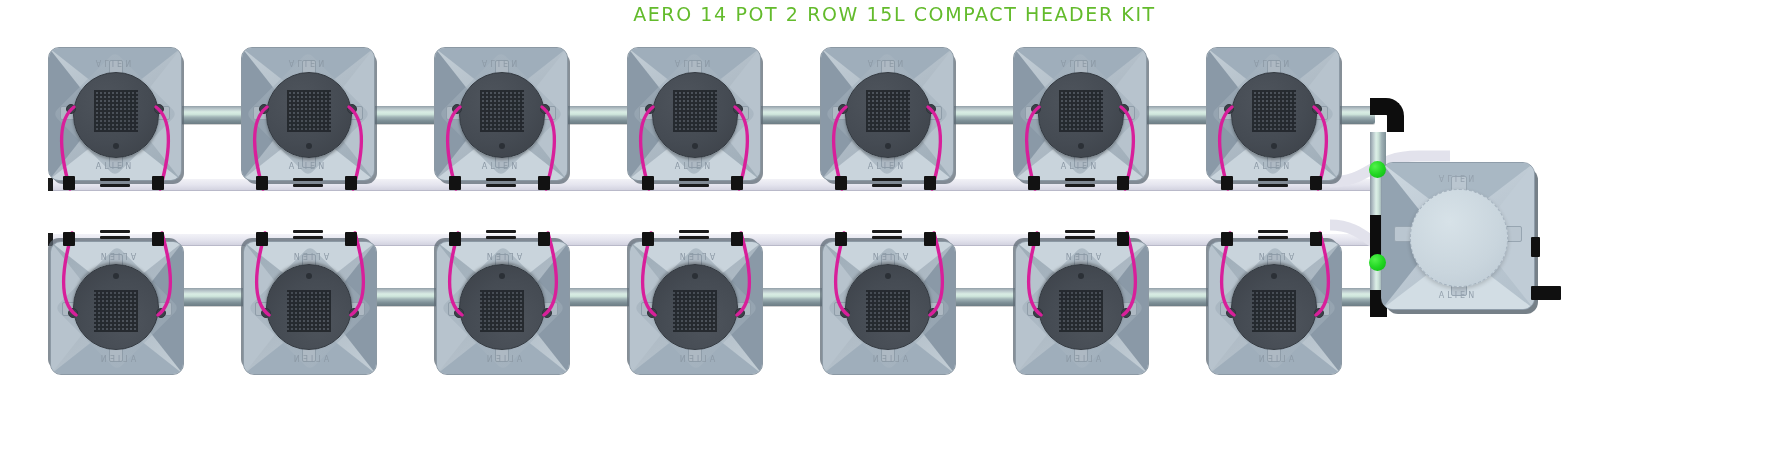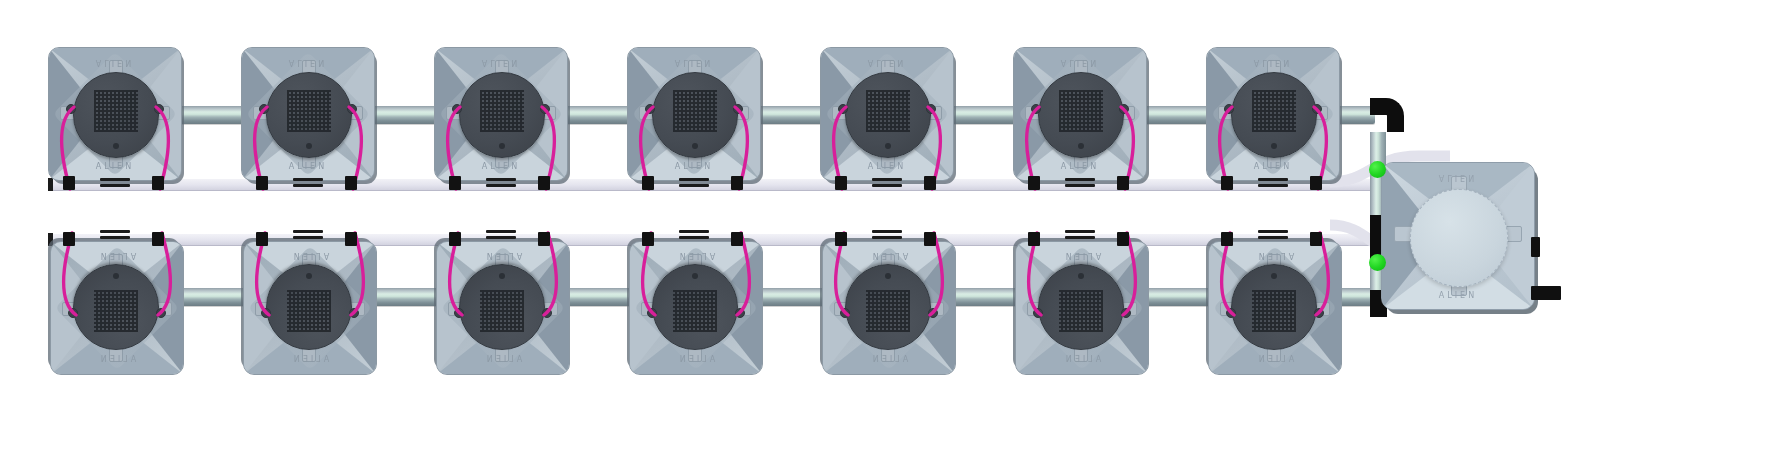--- a/index.html
+++ b/index.html
@@ -335,20 +335,21 @@
     stroke: #e2e2ec;
     stroke-width: 11;
     stroke-linecap: butt;
   }
 </style>
 </head>
 <body>
 
 <div id="kit-stage">
 
+  <div class="kit-title">AERO 14 POT 2 ROW 15L COMPACT HEADER KIT</div>
 
   <div class="layer">
 
     <div class="feed-pipe" style="left:160px; top:106px; width:1215px;"></div>
 
     <div class="feed-pipe" style="left:160px; top:288px; width:1215px;"></div>
   </div>
 
   <div class="layer">
     <div class="drain-tube" style="left:48px; top:179px; width:1322px;"></div>

